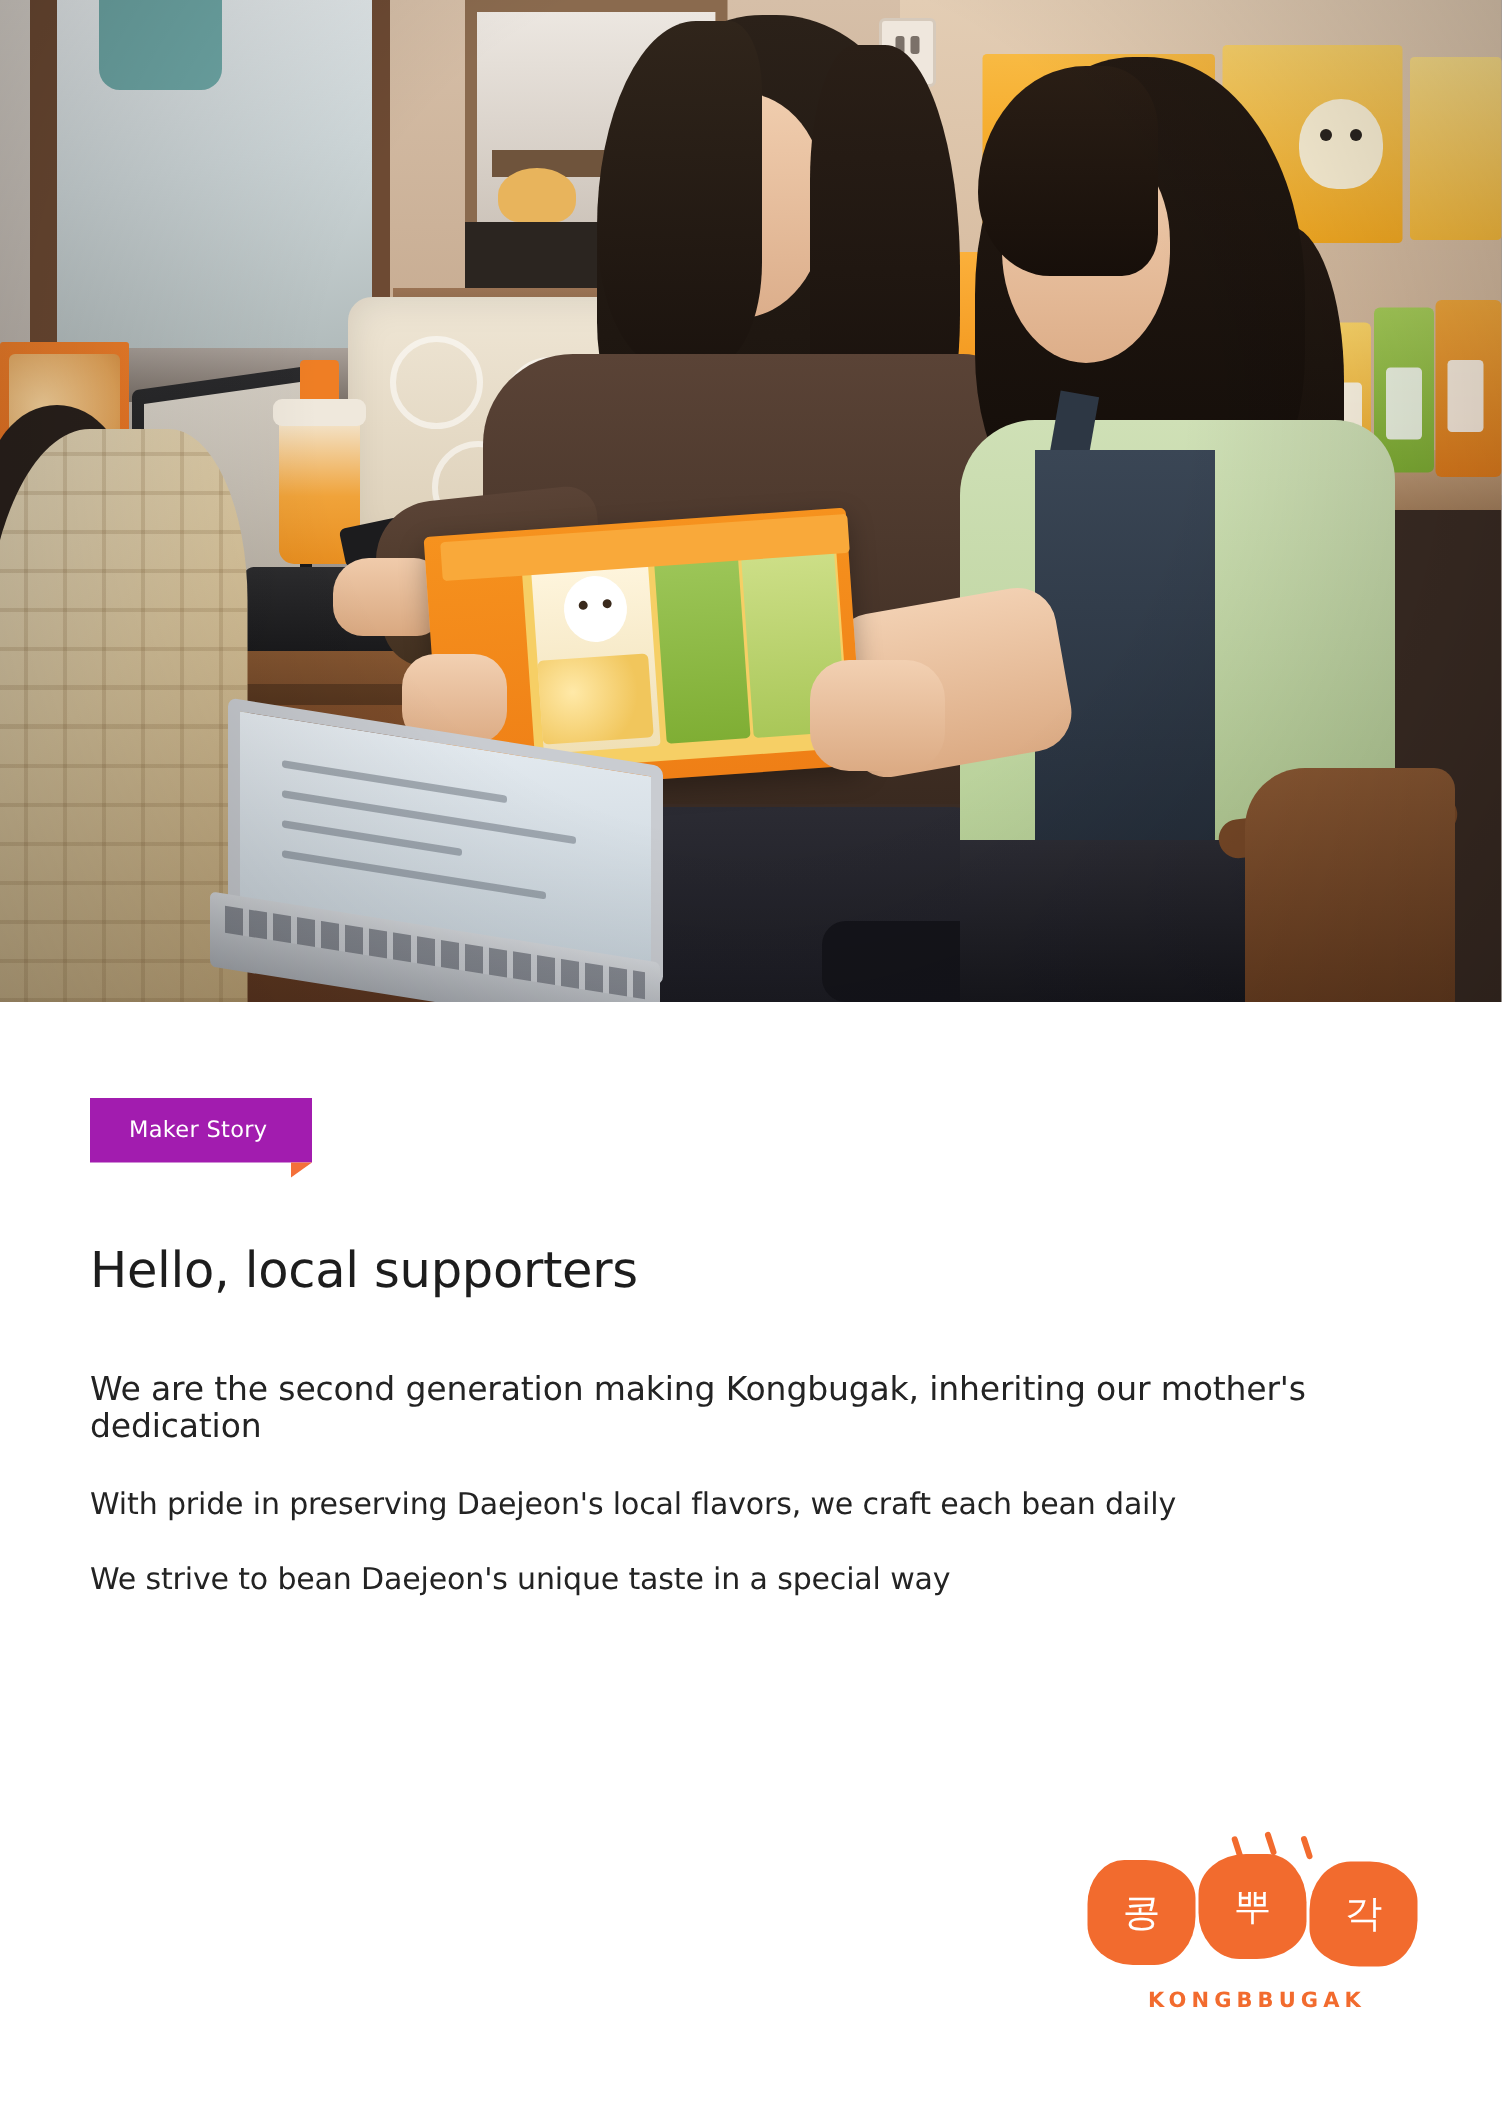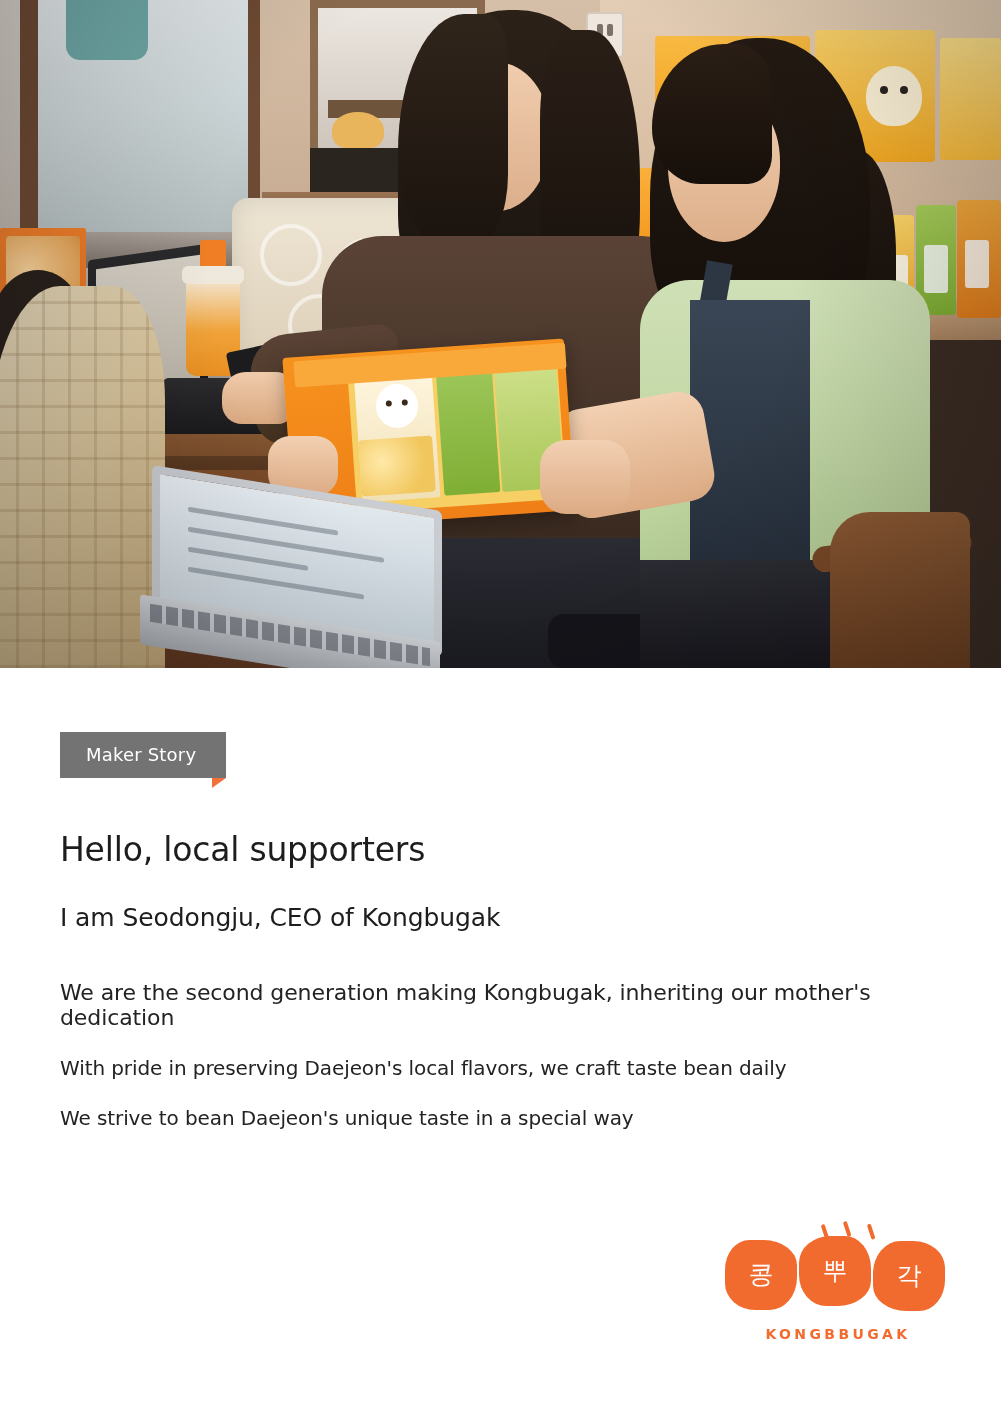--- a/index.html
+++ b/index.html
@@ -572,23 +572,23 @@
   .content {
     position: relative;
     padding: 0 60px;
   }
   .badge-wrap {
     margin-top: 64px;
   }
   .badge {
     display: inline-block;
     position: relative;
-    background: #737373;
+    background: #a21caf;
     color: #ffffff;
-    font-size: 18px;
+    font-size: 15px;
     line-height: 1;
     padding: 14px 30px 14px 26px;
     letter-spacing: .2px;
   }
   .badge:after {
     content: "";
     position: absolute;
     right: -0px;
     bottom: -10px;
     border-left: 14px solid #f4703a;
@@ -775,25 +775,24 @@
   <div class="hero-vignette"></div>
 </div>
 
 <div class="content">
 
   <div class="badge-wrap">
     <span class="badge">Maker Story</span>
   </div>
 
   <h1 class="headline">Hello, local supporters</h1>
-  <h2 class="subheadline">I am Seodongju, CEO of Kongbugak</h2>
 
   <div class="paragraphs">
     <p class="para small">We are the second generation making Kongbugak, inheriting our mother's dedication</p>
-    <p class="para large">With pride in preserving Daejeon's local flavors, we craft taste bean daily</p>
+    <p class="para large">With pride in preserving Daejeon's local flavors, we craft each bean daily</p>
     <p class="para large">We strive to bean Daejeon's unique taste in a special way</p>
   </div>
 </div>
 
 <div class="logo-wrap">
   <div class="logo-blobs">
     <span class="spark"></span>
     <span class="blob b1">콩</span>
     <span class="blob b2">뿌</span>
     <span class="blob b3">각</span>

